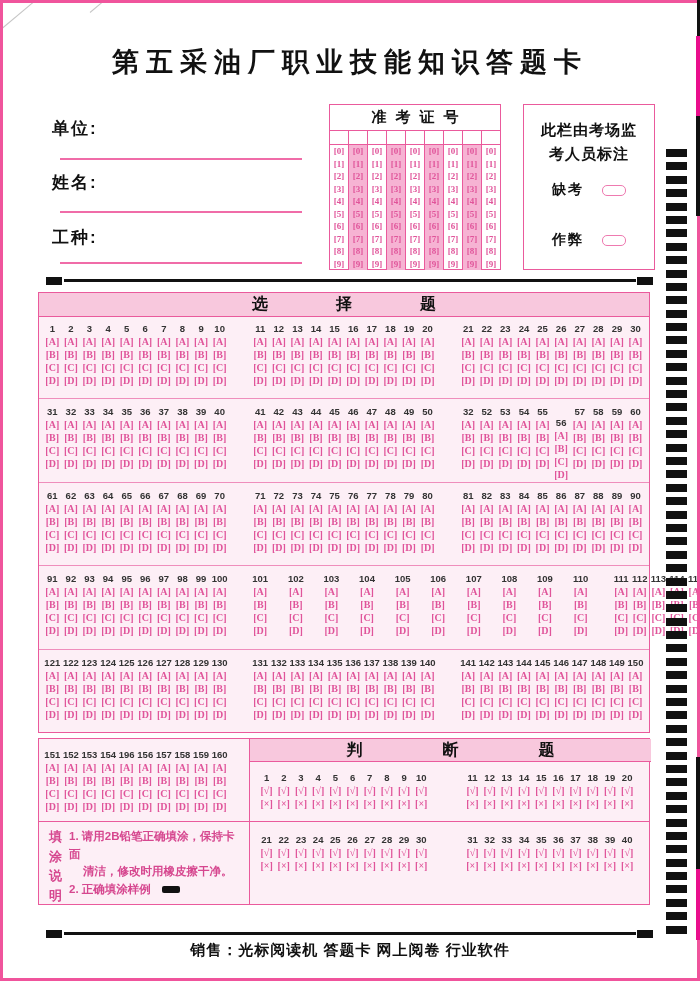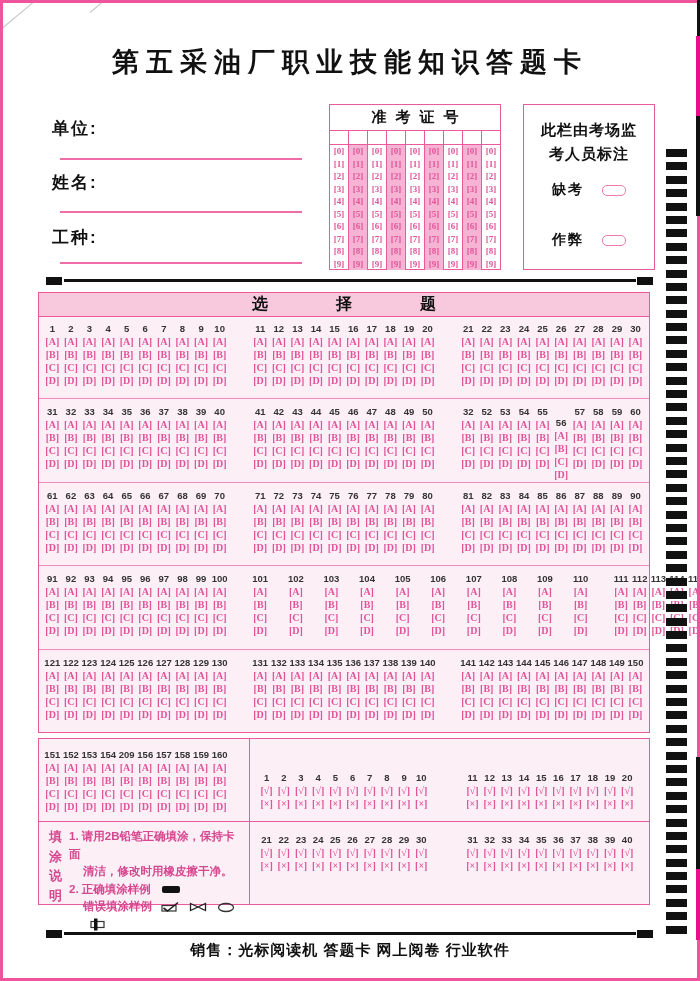--- a/index.html
+++ b/index.html
@@ -1332,21 +1332,21 @@
             <div class="q-opt">[D]</div>
           </div>
           <div class="q-col" style="width: 18.6px;">
             <div class="q-num">154</div>
             <div class="q-opt">[A]</div>
             <div class="q-opt">[B]</div>
             <div class="q-opt">[C]</div>
             <div class="q-opt">[D]</div>
           </div>
           <div class="q-col" style="width: 18.6px;">
-            <div class="q-num">209</div>
+            <div class="q-num">196</div>
             <div class="q-opt">[A]</div>
             <div class="q-opt">[B]</div>
             <div class="q-opt">[C]</div>
             <div class="q-opt">[D]</div>
           </div>
           <div class="q-col" style="width: 18.6px;">
             <div class="q-num">156</div>
             <div class="q-opt">[A]</div>
             <div class="q-opt">[B]</div>
             <div class="q-opt">[C]</div>
@@ -1390,40 +1390,24 @@
         <div>说</div>
         <div>明</div>
       </div>
       <div class="abs instr-text" style="left:30px;top:6px;width:176px;">
         <div>1. 请用2B铅笔正确填涂，保持卡面</div>
         <div style="margin-left:14px;">清洁，修改时用橡皮擦干净。</div>
         <div>
           <span>2. 正确填涂样例</span>
           <span class="mark-solid"></span>
         </div>
-        <div style="margin-left:14px;">
-          <span>错误填涂样例</span>
-          <svg class="sample-svg" width="19" height="12" viewBox="0 0 19 12">
-            <rect x="1" y="4.5" width="14" height="5.5" fill="none" stroke="#333" stroke-width="1.2"></rect>
-            <path d="M2.5,7 L6.5,10 L17,1.5" fill="none" stroke="#222" stroke-width="1.6"></path>
-          </svg>
-          <svg class="sample-svg" width="18" height="12" viewBox="0 0 18 12">
-            <path d="M1.5,2.5 L16.5,9.5 L16.5,2.5 L1.5,9.5 Z" fill="none" stroke="#222" stroke-width="1.3"></path>
-          </svg>
-          <svg class="sample-svg" width="18" height="12" viewBox="0 0 18 12">
-            <ellipse cx="9" cy="6.5" rx="7.5" ry="4" fill="none" stroke="#333" stroke-width="1.3"></ellipse>
-          </svg>
-          <svg class="sample-svg" width="18" height="13" viewBox="0 0 18 13">
-            <rect x="2" y="3.5" width="13" height="6" fill="none" stroke="#333" stroke-width="1.2"></rect>
-            <rect x="5" y="0.5" width="3.5" height="12" fill="#111"></rect>
-          </svg>
-        </div>
       </div>
     </div>
 
+    <div class="abs band section-band" style="left:211px;top:0;width:401px;letter-spacing:80px;padding-left:80px;">判断题</div>
     <div class="abs" style="left: 211px; top: 32px; width: 401px; display: flex;">
         <div class="q-group" style="margin-left: 8px;">
           <div class="q-col" style="width: 17.2px;">
             <div class="q-num">1</div>
             <div class="q-opt">[√]</div>
             <div class="q-opt">[×]</div>
           </div>
           <div class="q-col" style="width: 17.2px;">
             <div class="q-num">2</div>
             <div class="q-opt">[√]</div>

